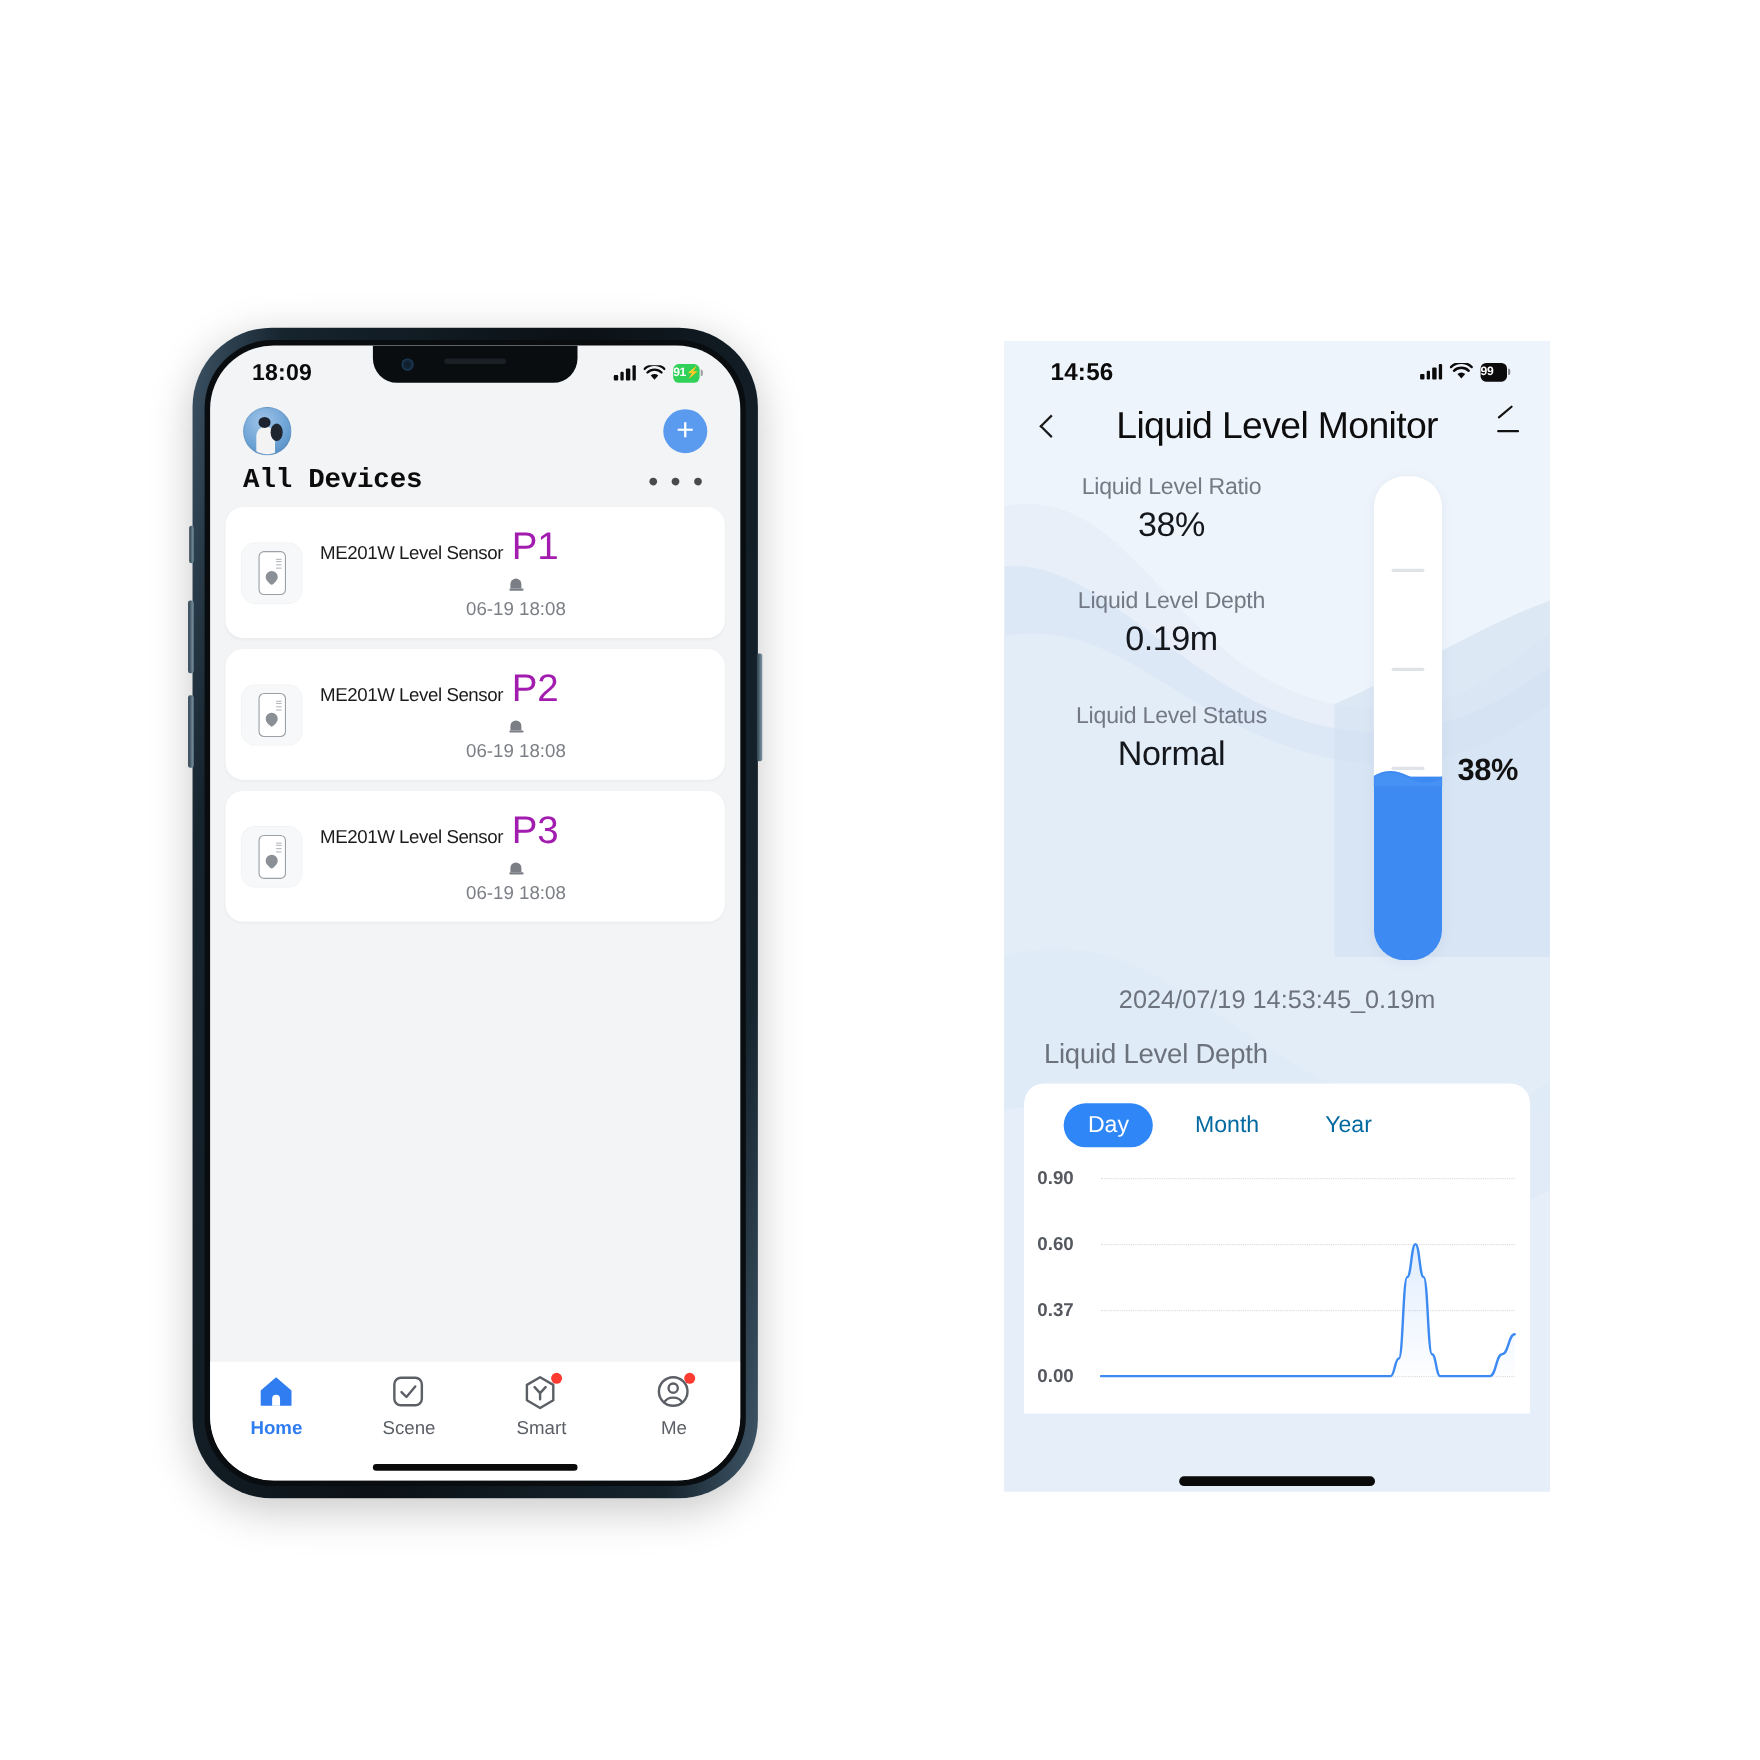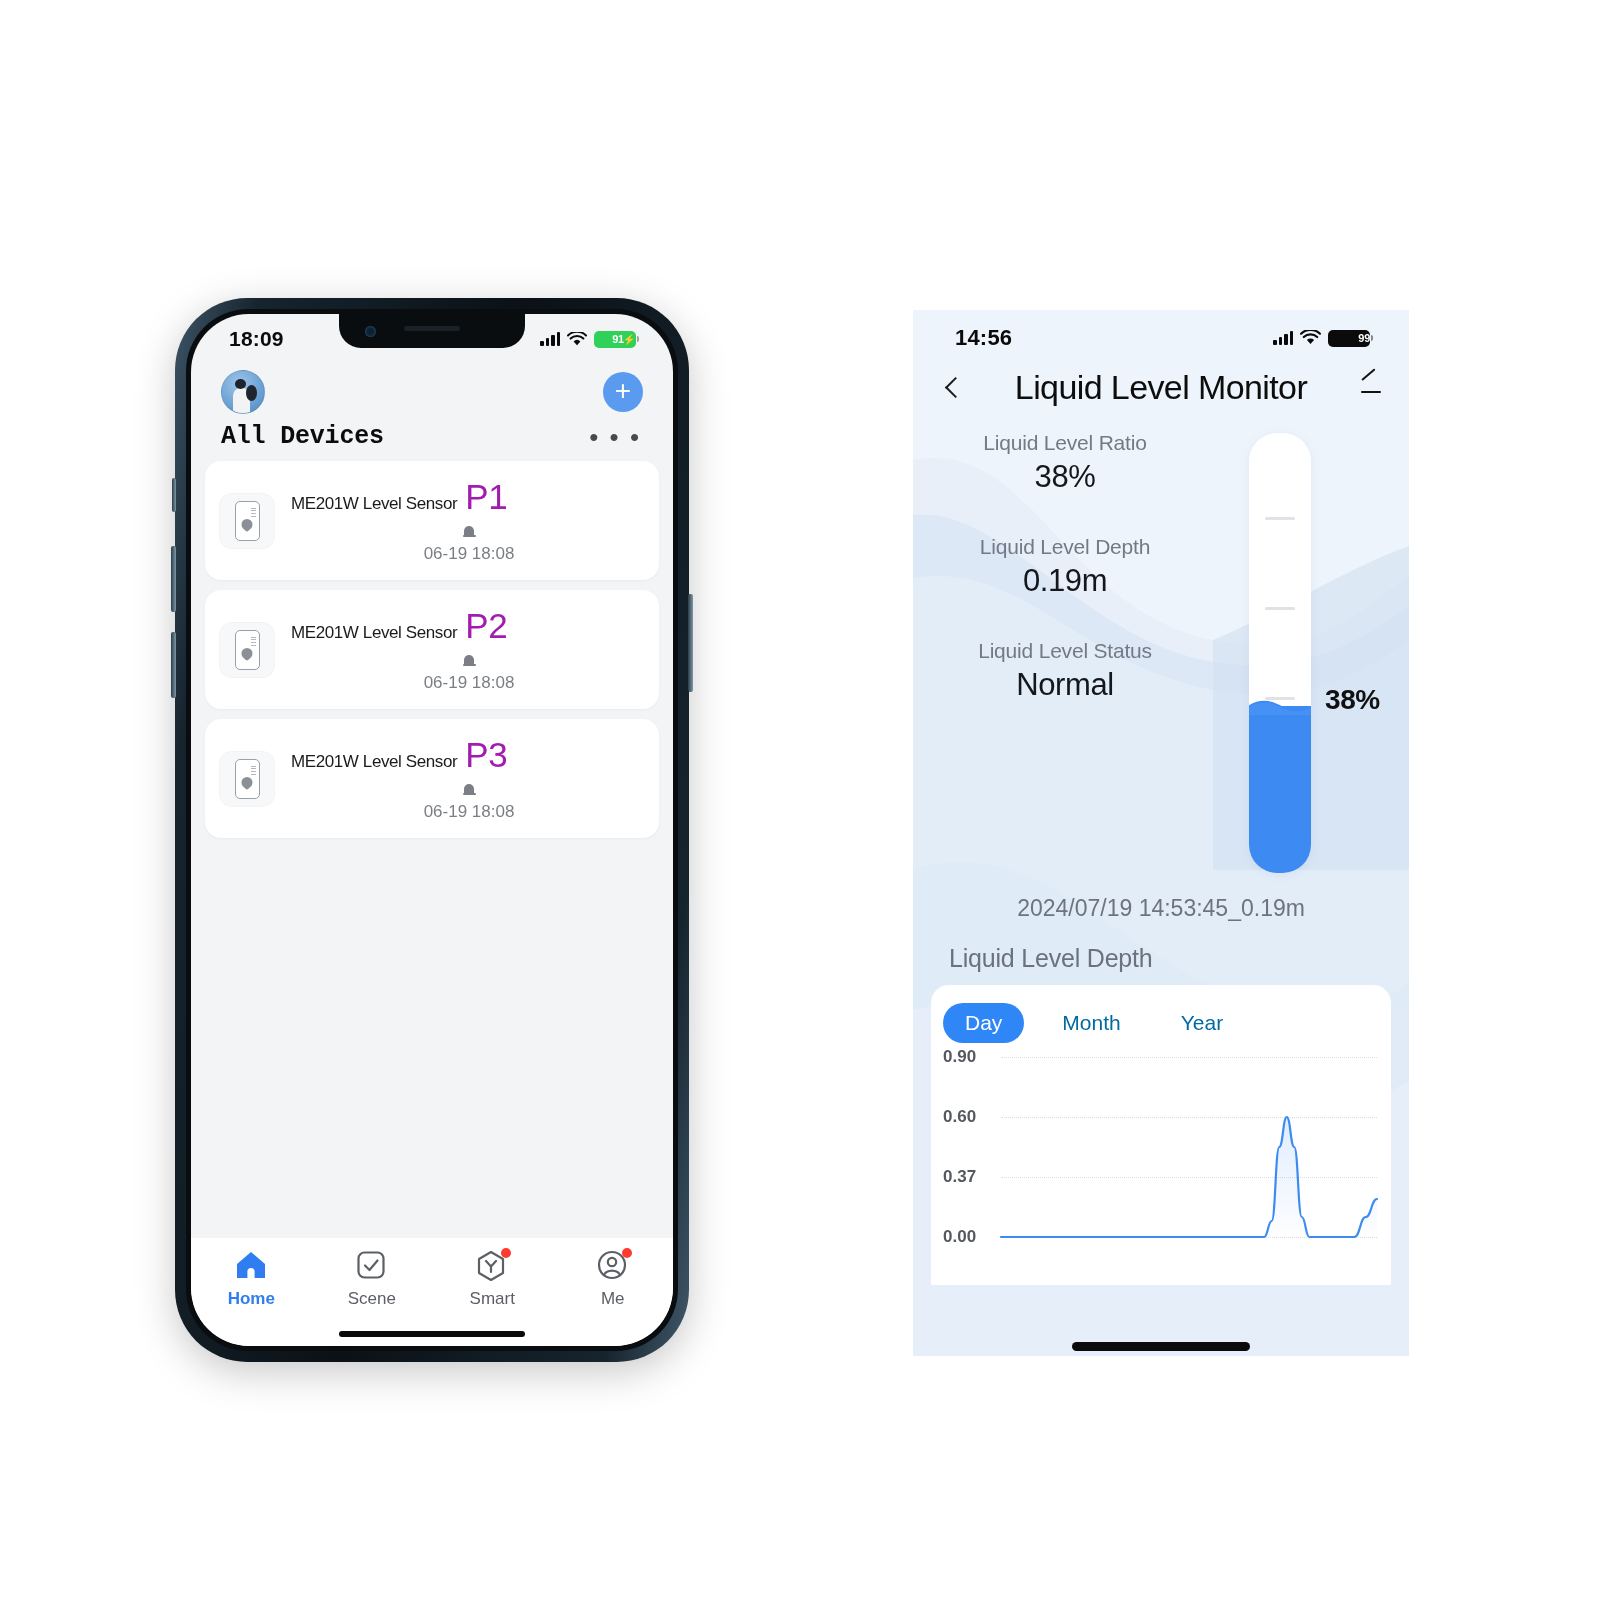--- a/index.html
+++ b/index.html
@@ -103,24 +103,24 @@
   .bars { display: flex; align-items: flex-end; gap: 2px; height: 14px; }
   .bars i { display:block; width: 3.5px; background: #0b0b0b; border-radius: 1px; }
   .bars i:nth-child(1){height:5px}
   .bars i:nth-child(2){height:8px}
   .bars i:nth-child(3){height:11px}
   .bars i:nth-child(4){height:14px}
   .batt {
     display: flex; align-items: center;
   }
   .batt-body {
-    width: 42px; height: 17px;
+    width: 24px; height: 17px;
     border-radius: 5px;
     background: #30d158;
-    display: flex; align-items: center; justify-content: flex-end;
+    display: flex; align-items: center; justify-content: flex-start;
     color: #fff; font-size: 11px; font-weight: bold;
     letter-spacing: -0.3px;
   }
   .batt-tip { width: 2px; height: 6px; background: rgba(0,0,0,.35); border-radius: 0 2px 2px 0; margin-left: 1px;}
   .batt-dark .batt-body { background: #0b0b0b; }
   .batt-dark .batt-tip { background: rgba(0,0,0,.45); }
 
   
   .home-head {
     display: flex; align-items: center; justify-content: space-between;
@@ -369,29 +369,29 @@
   .chart-card {
     margin: 0 18px;
     background: #fff;
     border-radius: 18px 18px 0 0;
     padding: 18px 0 0 0;
     height: 300px;
     box-sizing: border-box;
     position: relative;
   }
   .seg {
-    display:flex; align-items:center; gap: 16px; padding-left: 12px;
+    display:flex; align-items:center; gap: 16px; padding-left: 36px;
   }
   .seg-item {
     font-size: 21px; color: #0369a1; padding: 8px 22px; border-radius: 22px;
   }
   .seg-item.active { background: #2f86f6; color: #fff; }
   .chart-plot {
     position: relative;
-    margin-top: 0;
+    margin-top: 14px;
     height: 200px;
   }
   .y-lab {
     position: absolute; left: 12px;
     font-size: 17px; font-weight: bold; color: #55595f;
     transform: translateY(-50%);
   }
   .grid-line {
     position: absolute; left: 70px; right: 14px; height: 0;
     border-top: 1.4px dotted #d9dde2;

